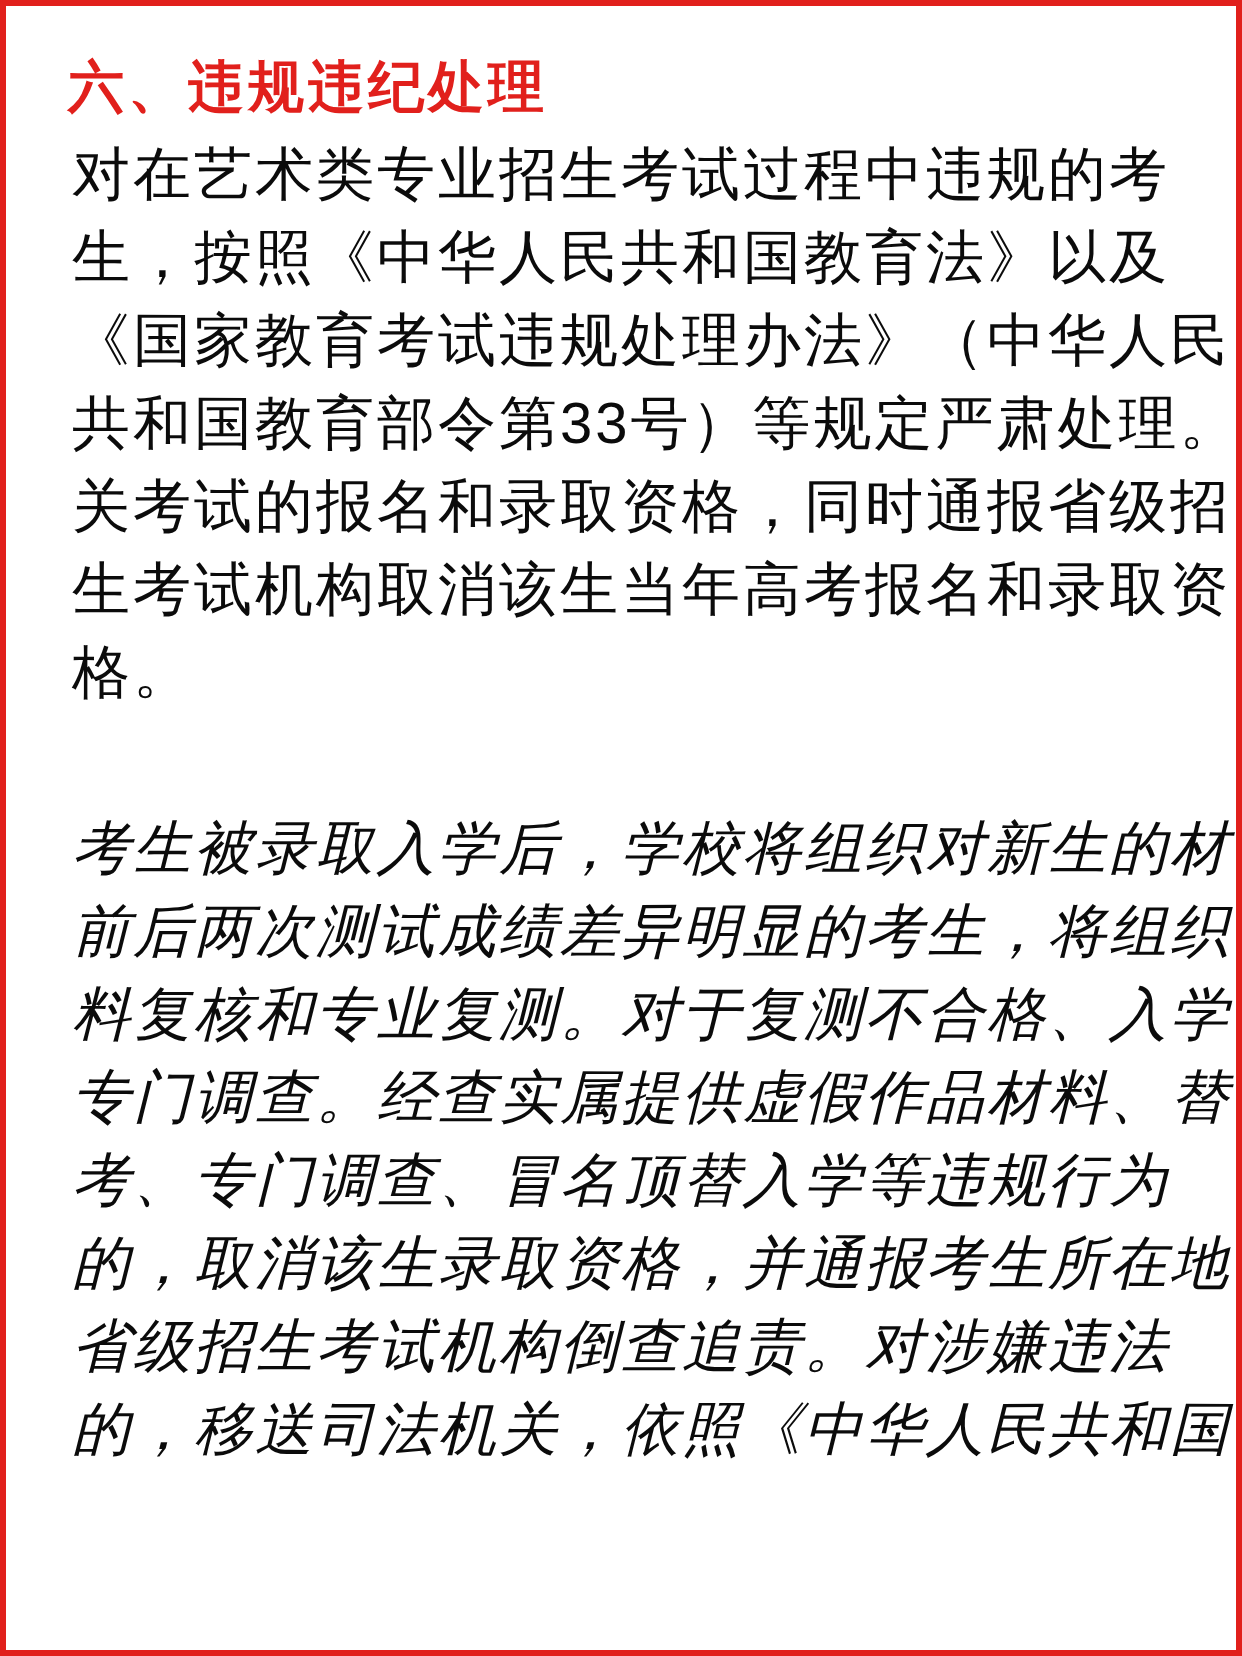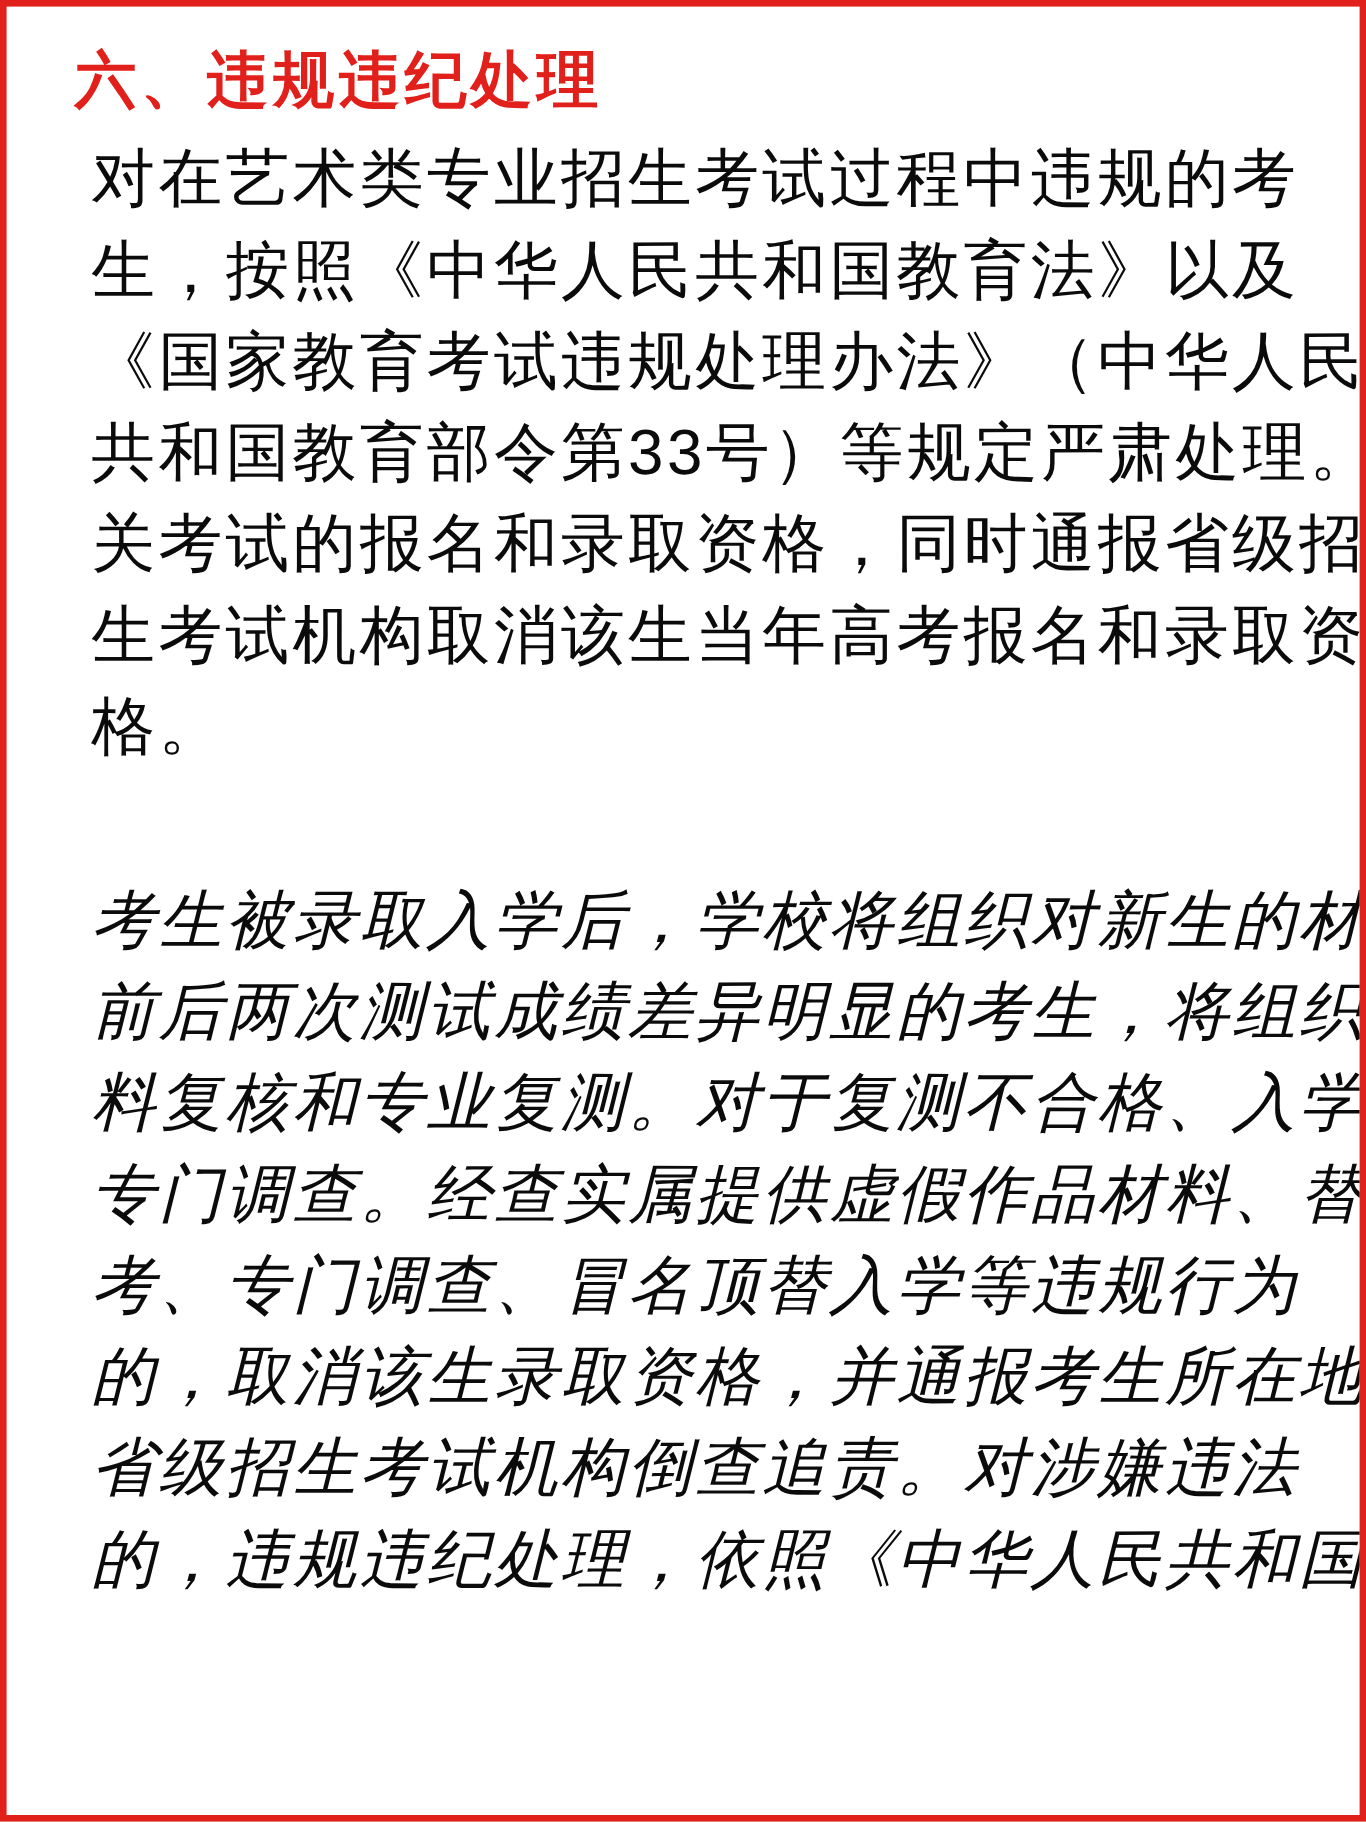--- a/index.html
+++ b/index.html
@@ -9,32 +9,32 @@
   body {
     width: 1242px;
     height: 1656px;
     box-sizing: border-box;
     background: #ffffff;
     border: 6px solid var(--accent, #e1201c);
     font-family: "Liberation Sans", "DejaVu Sans", sans-serif;
     overflow: hidden;
   }
   .content {
-    padding: 34px 50px 0 62px;
+    padding: 48px 50px 0 62px;
   }
   .heading {
     margin: 0 0 12px 0;
     font-size: 56px;
     line-height: 66px;
     font-weight: 700;
     letter-spacing: 4px;
     color: var(--accent, #e1201c);
   }
   .para {
-    margin: 15px;
+    margin: 4px;
   }
   .para + .para {
     margin-top: 93px;
     font-style: italic;
   }
   .line {
     font-size: 58px;
     line-height: 83px;
     letter-spacing: 3px;
     font-weight: 500;
@@ -58,16 +58,16 @@
         <div class="line">格。</div>
       </div>
       <div class="para">
         <div class="line">考生被录取入学后，学校将组织对新生的材</div>
         <div class="line">前后两次测试成绩差异明显的考生，将组织</div>
         <div class="line">料复核和专业复测。对于复测不合格、入学</div>
         <div class="line">专门调查。经查实属提供虚假作品材料、替</div>
         <div class="line">考、专门调查、冒名顶替入学等违规行为</div>
         <div class="line">的，取消该生录取资格，并通报考生所在地</div>
         <div class="line">省级招生考试机构倒查追责。对涉嫌违法</div>
-        <div class="line">的，违规违纪处理，依照《中华人民共和国</div>
+        <div class="line">的，移送司法机关，依照《中华人民共和国</div>
       </div>
     </div>
 </div>
 
 </body></html>

